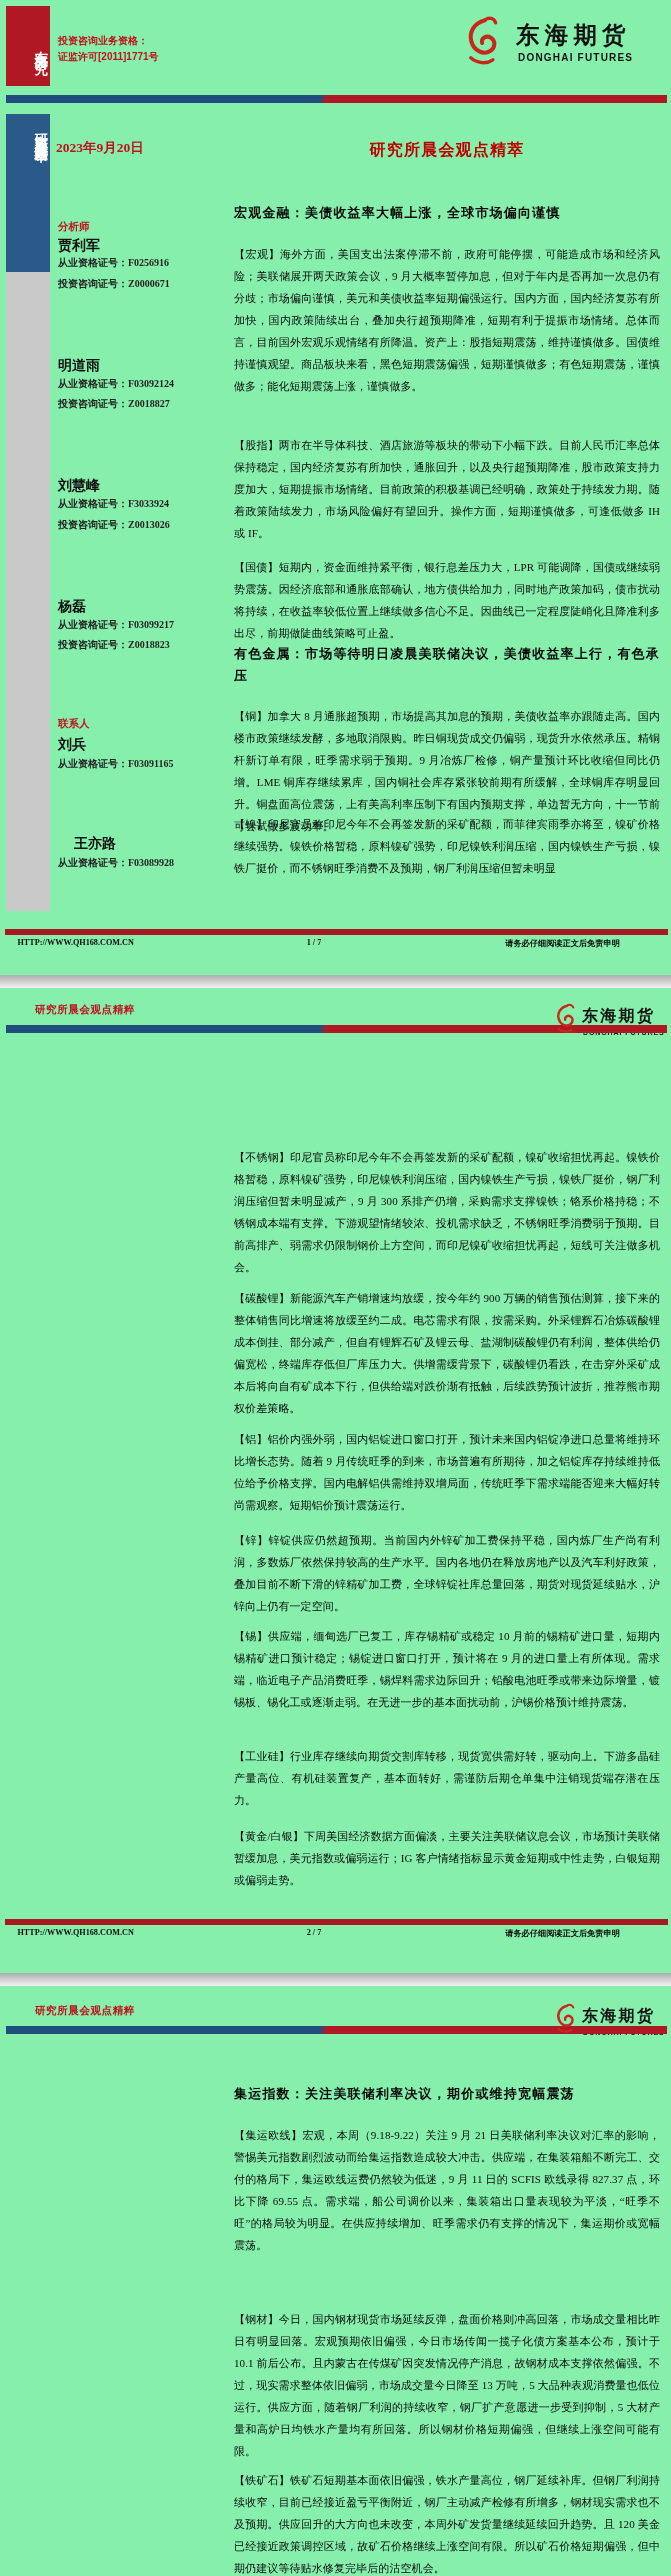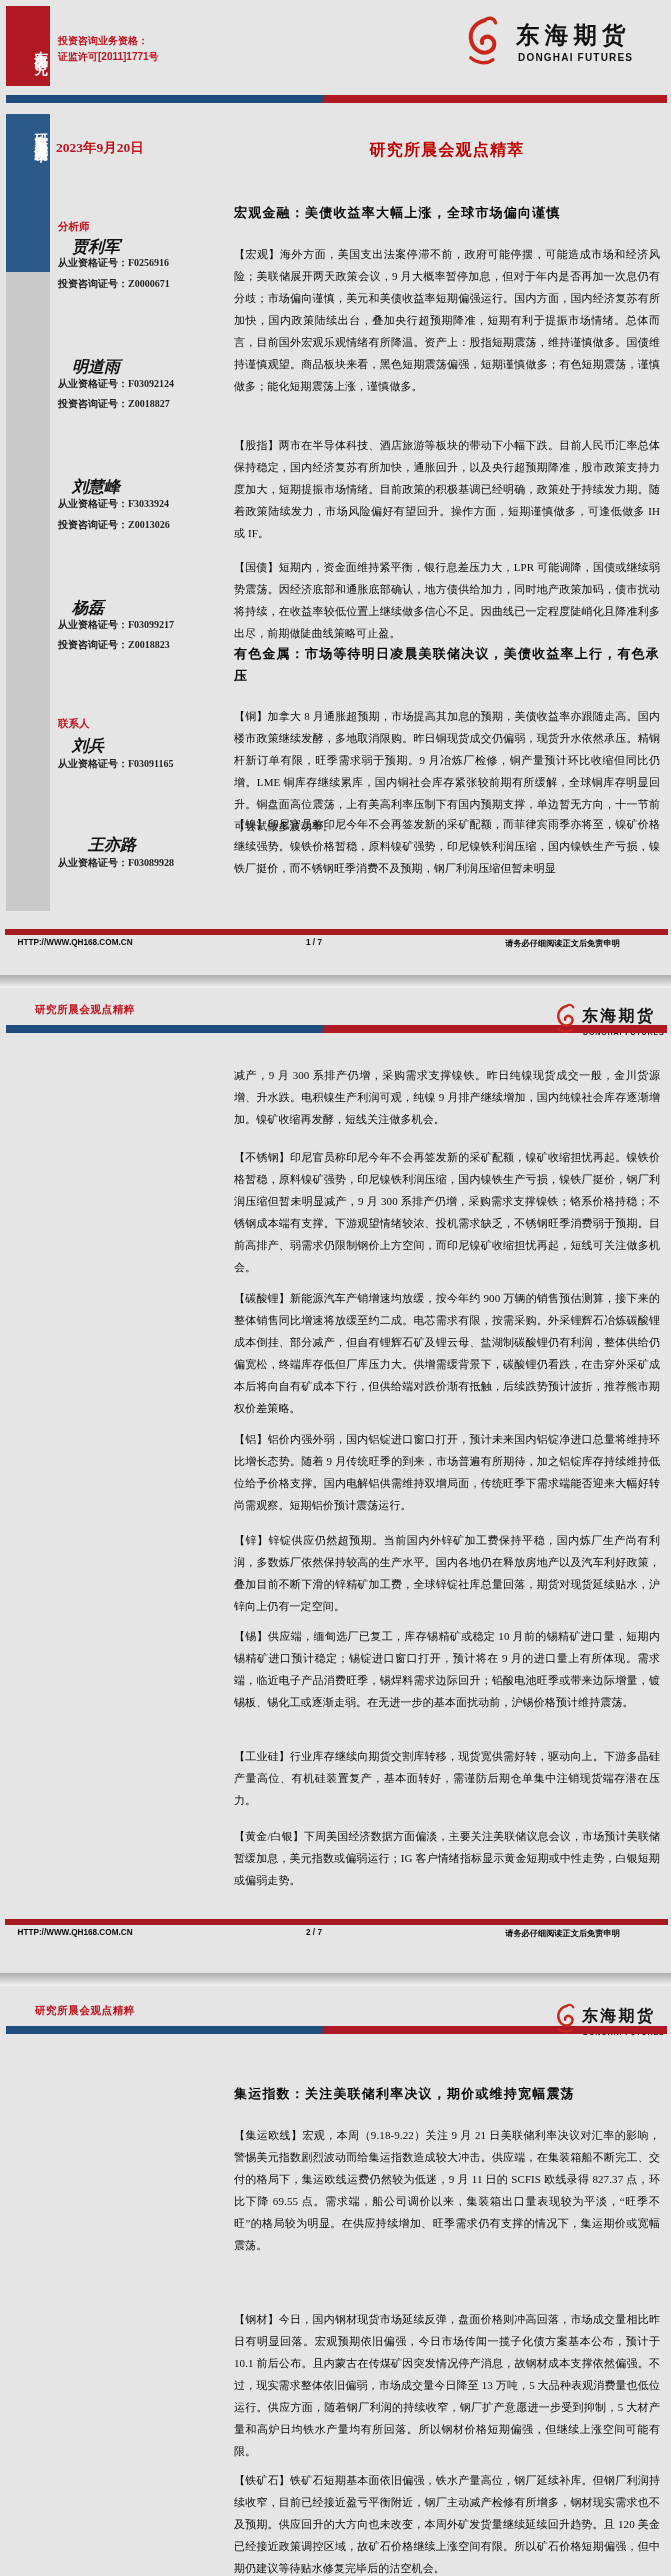--- a/index.html
+++ b/index.html
@@ -1,18 +1,18 @@
 <!DOCTYPE html>
 <html style="font-size:9.4px"><head>
 <meta charset="utf-8">
 <title>研究所晨会观点精萃</title>
 <style>
   html,body{margin:0;padding:0;background:#ffffff;}
   body{width:672px;font-family:"Liberation Serif","DejaVu Serif",serif;color:#111;}
-  .page{position:relative;width:672px;background:#e5e5e5;overflow:hidden;}
+  .page{position:relative;width:672px;background:#86efac;overflow:hidden;}
   #page1{height:975px;}
   #page2{height:985px;}
   #page3{height:602px;}
   .page-gap{width:672px;height:13px;background:linear-gradient(#adadad,#f2f2f2);}
   
   .red-tab{position:absolute;left:5.8px;top:5.8px;width:44px;height:80px;background:#b01824;}
   .red-tab span{position:absolute;left:0;right:0;top:8.2px;bottom:5.8px;margin:auto;
     writing-mode:vertical-rl;text-orientation:upright;color:#fff;
     font-family:"Liberation Sans","DejaVu Sans",sans-serif;font-weight:bold;font-size:13.5px;letter-spacing:3.5px;text-align:center;width:100%;}
   .qual{position:absolute;left:58px;color:#c0121c;font-family:"Liberation Sans","DejaVu Sans",sans-serif;
@@ -22,34 +22,34 @@
   .logo .en{position:absolute;font-family:"Liberation Sans","DejaVu Sans",sans-serif;font-weight:bold;color:#121212;}
   .divider{position:absolute;left:5.8px;right:4.7px;height:7.6px;
     background:linear-gradient(100deg,#1f4e7c 0%,#1f4e7c 47.5%,#b01824 48.5%,#b01824 100%);}
   
   .blue-bar{position:absolute;left:5.8px;top:114px;width:44px;height:158px;background:#2b5a88;}
   .blue-bar span{position:absolute;left:0;top:9.4px;width:100%;writing-mode:vertical-rl;text-orientation:upright;
     color:#fff;font-family:"Liberation Sans","DejaVu Sans",sans-serif;font-weight:bold;font-size:13.5px;letter-spacing:1.8px;text-align:center;}
   .gray-bar{position:absolute;left:5.8px;top:272px;width:44px;height:639px;background:#c9c9c9;}
   .date{position:absolute;left:56px;top:139px;color:#c0121c;font-weight:bold;font-size:13.5px;}
   .an-label{position:absolute;left:58px;color:#c0121c;font-family:"Liberation Sans","DejaVu Sans",sans-serif;font-weight:bold;font-size:10.5px;}
-  .an-name{position:absolute;left:72px;font-family:"Liberation Sans","DejaVu Sans",sans-serif;font-weight:bold;font-size:16px;color:#111;font-style:italic;}
+  .an-name{position:absolute;left:58px;font-family:"Liberation Sans","DejaVu Sans",sans-serif;font-weight:bold;font-size:14px;color:#111;}
   .an-cert{position:absolute;left:58px;font-size:10px;color:#222;white-space:nowrap;font-weight:bold;}
   
   .main-title{position:absolute;left:234px;width:426px;text-align:center;color:#c00000;
     font-family:"Liberation Sans","DejaVu Sans",sans-serif;font-weight:bold;font-size:16px;letter-spacing:1.2px;}
   .sec-h{position:absolute;left:234px;width:427px;font-family:"Liberation Sans","DejaVu Sans",sans-serif;
     font-weight:bold;font-size:13px;letter-spacing:1.2px;line-height:22px;color:#0a0a0a;}
   .para{position:absolute;left:234px;width:426px;font-size:11px;line-height:22px;
     letter-spacing:0.1px;text-align:justify;color:#0a0a0a;}
   .clip3{height:64px;overflow:hidden;}
   
   .foot-bar{position:absolute;left:4.7px;width:663px;height:5.8px;background:#a81a22;}
   .foot-row{position:absolute;left:0;width:628px;height:13px;
-    font-family:Liberation Sans, sans-serif;font-weight:bold;font-size:8.2px;color:#0a0a0a;}
+    font-family:Liberation Serif, serif;font-weight:bold;font-size:8.2px;color:#0a0a0a;}
   .foot-url{position:absolute;left:17.5px;top:0;}
   .foot-num{position:absolute;left:0;right:0;top:0;text-align:center;}
   .foot-disc{position:absolute;right:8.2px;top:0;}
   
   .ph-title{position:absolute;left:35px;color:#c0121c;font-family:"Liberation Sans","DejaVu Sans",sans-serif;
     font-weight:bold;font-size:10.5px;letter-spacing:0.6px;z-index:2;}
   .logo-sm .cn{font-size:16px;letter-spacing:2.3px;z-index:2;}
   .logo-sm .en{font-size:7px;letter-spacing:0.9px;z-index:0;}
   .z1{z-index:1;}
 </style>
@@ -134,21 +134,20 @@
   <div class="logo logo-sm" style="left:553px;top:4.7px;width:119px;height:47px;">
     <svg width="26" height="33" viewBox="0 0 64 78" style="position:absolute;left:0;top:9.4px;z-index:2;">
       <path d="M34 8 C18 12 10 26 14 40 C18 54 32 60 42 54 C50 49 50 38 43 34 C36 30 28 35 30 42" stroke="#c8281c" stroke-width="6" fill="none" stroke-linecap="round"></path>
       <path d="M34 8 C40 3 48 5 50 12" stroke="#c8281c" stroke-width="5" fill="none" stroke-linecap="round"></path>
       <path d="M13 64 C22 72 36 74 46 67" stroke="#c8281c" stroke-width="5" fill="none" stroke-linecap="round"></path>
     </svg>
     <span class="cn" style="left:29px;top:13px;">东海期货</span>
     <span class="en" style="left:30px;top:36px;">DONGHAI FUTURES</span>
   </div>
 
-  <div class="para" style="top:76px;">减产，9 月 300 系排产仍增，采购需求支撑镍铁。昨日纯镍现货成交一般，金川货源增、升水跌。电积镍生产利润可观，纯镍 9 月排产继续增加，国内纯镍社会库存逐渐增加。镍矿收缩再发酵，短线关注做多机会。</div>
   <div class="para" style="top:158px;">【不锈钢】印尼官员称印尼今年不会再签发新的采矿配额，镍矿收缩担忧再起。镍铁价格暂稳，原料镍矿强势，印尼镍铁利润压缩，国内镍铁生产亏损，镍铁厂挺价，钢厂利润压缩但暂未明显减产，9 月 300 系排产仍增，采购需求支撑镍铁；铬系价格持稳；不锈钢成本端有支撑。下游观望情绪较浓、投机需求缺乏，不锈钢旺季消费弱于预期。目前高排产、弱需求仍限制钢价上方空间，而印尼镍矿收缩担忧再起，短线可关注做多机会。</div>
   <div class="para" style="top:299px;">【碳酸锂】新能源汽车产销增速均放缓，按今年约 900 万辆的销售预估测算，接下来的整体销售同比增速将放缓至约二成。电芯需求有限，按需采购。外采锂辉石冶炼碳酸锂成本倒挂、部分减产，但自有锂辉石矿及锂云母、盐湖制碳酸锂仍有利润，整体供给仍偏宽松，终端库存低但厂库压力大。供增需缓背景下，碳酸锂仍看跌，在击穿外采矿成本后将向自有矿成本下行，但供给端对跌价渐有抵触，后续跌势预计波折，推荐熊市期权价差策略。</div>
   <div class="para" style="top:440px;">【铝】铝价内强外弱，国内铝锭进口窗口打开，预计未来国内铝锭净进口总量将维持环比增长态势。随着 9 月传统旺季的到来，市场普遍有所期待，加之铝锭库存持续维持低位给予价格支撑。国内电解铝供需维持双增局面，传统旺季下需求端能否迎来大幅好转尚需观察。短期铝价预计震荡运行。</div>
   <div class="para" style="top:541px;">【锌】锌锭供应仍然超预期。当前国内外锌矿加工费保持平稳，国内炼厂生产尚有利润，多数炼厂依然保持较高的生产水平。国内各地仍在释放房地产以及汽车利好政策，叠加目前不断下滑的锌精矿加工费，全球锌锭社库总量回落，期货对现货延续贴水，沪锌向上仍有一定空间。</div>
   <div class="para" style="top:637px;">【锡】供应端，缅甸选厂已复工，库存锡精矿或稳定 10 月前的锡精矿进口量，短期内锡精矿进口预计稳定；锡锭进口窗口打开，预计将在 9 月的进口量上有所体现。需求端，临近电子产品消费旺季，锡焊料需求边际回升；铅酸电池旺季或带来边际增量，镀锡板、锡化工或逐渐走弱。在无进一步的基本面扰动前，沪锡价格预计维持震荡。</div>
   <div class="para" style="top:757px;">【工业硅】行业库存继续向期货交割库转移，现货宽供需好转，驱动向上。下游多晶硅产量高位、有机硅装置复产，基本面转好，需谨防后期仓单集中注销现货端存潜在压力。</div>
   <div class="para" style="top:837px;">【黄金/白银】下周美国经济数据方面偏淡，主要关注美联储议息会议，市场预计美联储暂缓加息，美元指数或偏弱运行；IG 客户情绪指标显示黄金短期或中性走势，白银短期或偏弱走势。</div>
 
   <div class="foot-bar" style="top:931px;"></div>
   <div class="foot-row" style="top:940px;">

